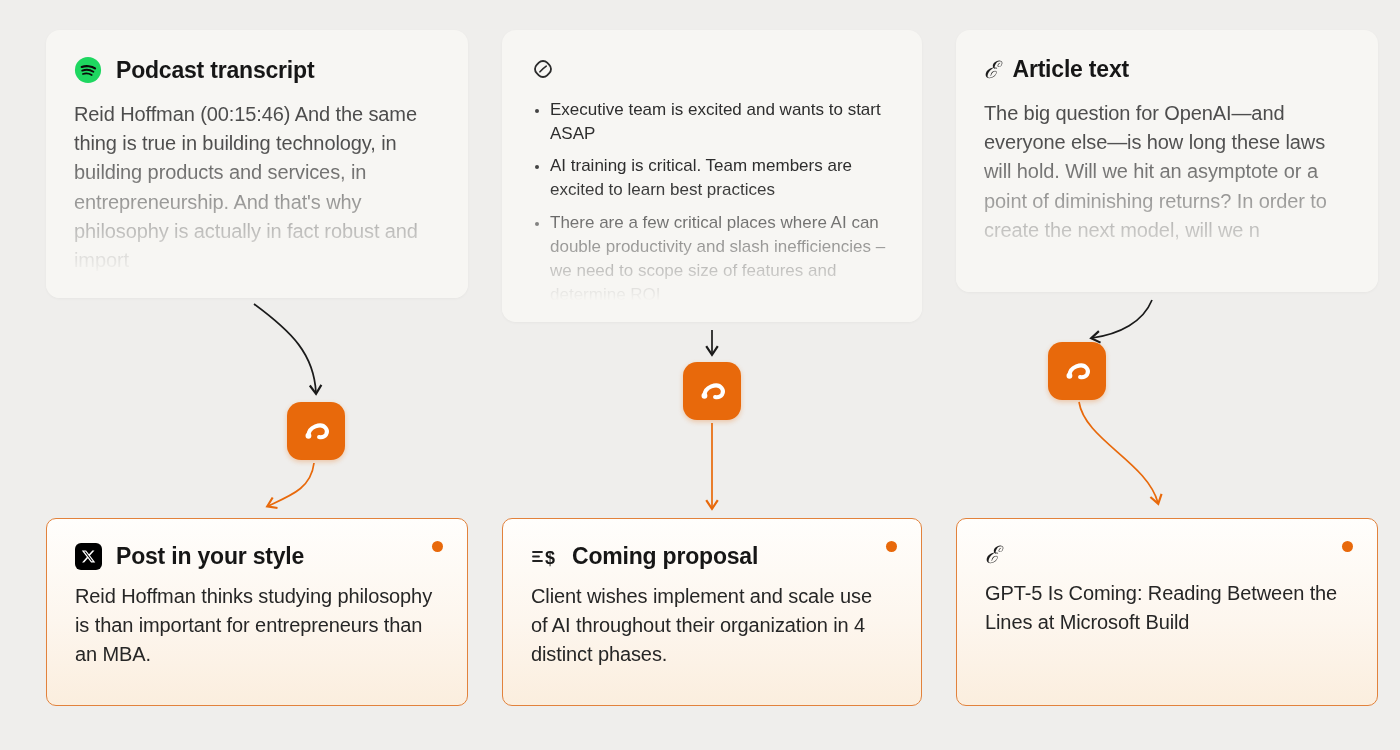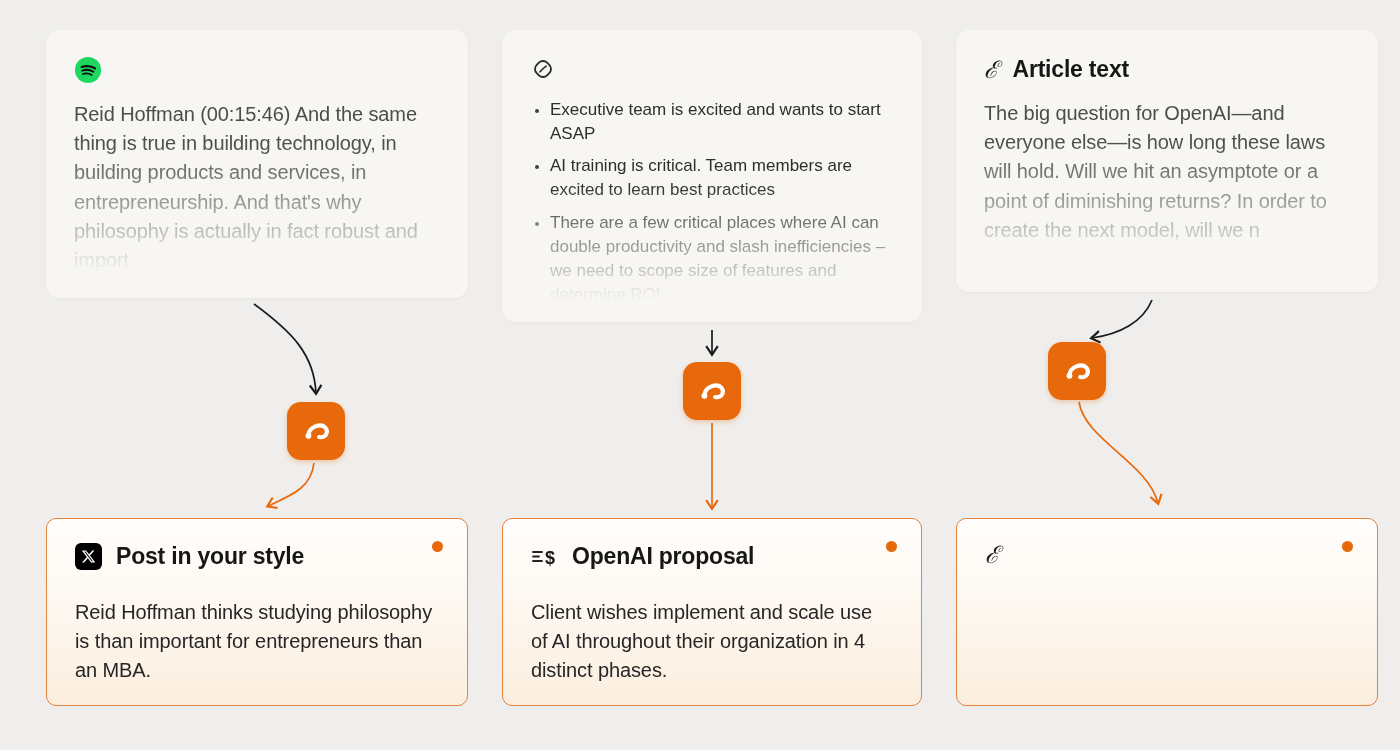--- a/index.html
+++ b/index.html
@@ -24,21 +24,21 @@
   .bullet-list li{margin-bottom:7px;margin-top:8px;}
   .bullet-list li::marker{color:#444;font-size:13px;}
 
   
   .bottom-card{position:absolute;top:518px;height:188px;box-sizing:border-box;
     border:1.5px solid #e2823c;border-radius:10px;padding:24px 28px;
     background:linear-gradient(180deg,#fffefc 0%,#fdf6ee 55%,#fbeede 100%);overflow:hidden;}
   .bottom-card.c1{left:46px;width:422px;}
   .bottom-card.c2{left:502px;width:420px;}
   .bottom-card.c3{left:956px;width:422px;}
-  .bottom-card .card-head{margin-bottom:28px;}
+  .bottom-card .card-head{margin-bottom:12px;}
   .bottom-body{font-size:20px;line-height:1.45;color:#262626;letter-spacing:-0.1px;}
   .dot{position:absolute;top:22px;right:24px;width:11px;height:11px;border-radius:50%;background:#e8690b;}
 
   
   .xform{position:absolute;width:58px;height:58px;border-radius:14px;background:#e8690b;
     display:flex;align-items:center;justify-content:center;
     box-shadow:0 2px 5px rgba(232,105,11,.30);}
   .xform.c1{left:287px;top:402px;}
   .xform.c2{left:683px;top:362px;}
   .xform.c3{left:1048px;top:342px;}
@@ -60,20 +60,21 @@
   <div class="top-card c1">
     <div class="card-head">
       <span class="icon-box">
         <svg width="28" height="28" viewBox="0 0 24 24">
           <circle cx="12" cy="12" r="11.2" fill="#1ed760"></circle>
           <path d="M6.6 9.4 C 10.2 8.2 15.2 8.6 18 10.6" fill="none" stroke="#0a0a0a" stroke-width="1.9" stroke-linecap="round"></path>
           <path d="M7.1 12.5 C 10.0 11.5 14.1 11.9 16.6 13.5" fill="none" stroke="#0a0a0a" stroke-width="1.65" stroke-linecap="round"></path>
           <path d="M7.6 15.4 C 9.9 14.7 13.1 15.0 15.2 16.3" fill="none" stroke="#0a0a0a" stroke-width="1.4" stroke-linecap="round"></path>
         </svg>
       </span>
+      <span class="card-title">Podcast transcript</span>
     </div>
     <div class="card-body">Reid Hoffman (00:15:46) And the same thing is true in building technology, in building products and services, in entrepreneurship. And that's why philosophy is actually in fact robust and import</div>
   </div>
 
   <div class="top-card c2">
     <div class="card-head">
       <span class="icon-box">
         <svg width="26" height="26" viewBox="0 0 24 24">
           <rect x="5.2" y="5.2" width="13.6" height="13.6" rx="5.4" fill="none" stroke="#2b2b2b" stroke-width="1.7" transform="rotate(45 12 12)"></rect>
           <path d="M9.2 14.6 C 11 12.6 13 10.8 15 9.4" fill="none" stroke="#2b2b2b" stroke-width="1.5" stroke-linecap="round"></path>
@@ -148,25 +149,26 @@
     <span class="dot"></span>
     <div class="card-head">
       <span class="icon-box">
         <svg width="27" height="27" viewBox="0 0 27 27">
           <path d="M2 9 H11" stroke="#222" stroke-width="1.8" stroke-linecap="round"></path>
           <path d="M2 13.5 H8" stroke="#222" stroke-width="1.8" stroke-linecap="round"></path>
           <path d="M2 18 H11" stroke="#222" stroke-width="1.8" stroke-linecap="round"></path>
           <text x="14" y="20.5" font-family="Liberation Sans, DejaVu Sans, sans-serif" font-size="18" font-weight="600" fill="#161616">$</text>
         </svg>
       </span>
-      <span class="card-title">OpenAI proposal</span>
+      <span class="card-title">Coming proposal</span>
     </div>
     <div class="bottom-body">Client wishes implement and scale use of AI throughout their organization in 4 distinct phases.</div>
   </div>
 
   <div class="bottom-card c3">
     <span class="dot"></span>
     <div class="card-head">
       <span class="icon-box script-e">ℰ</span>
     </div>
+    <div class="bottom-body">GPT-5 Is Coming:  Reading Between the Lines at Microsoft Build</div>
   </div>
 
 </div>
 
 </body></html>

